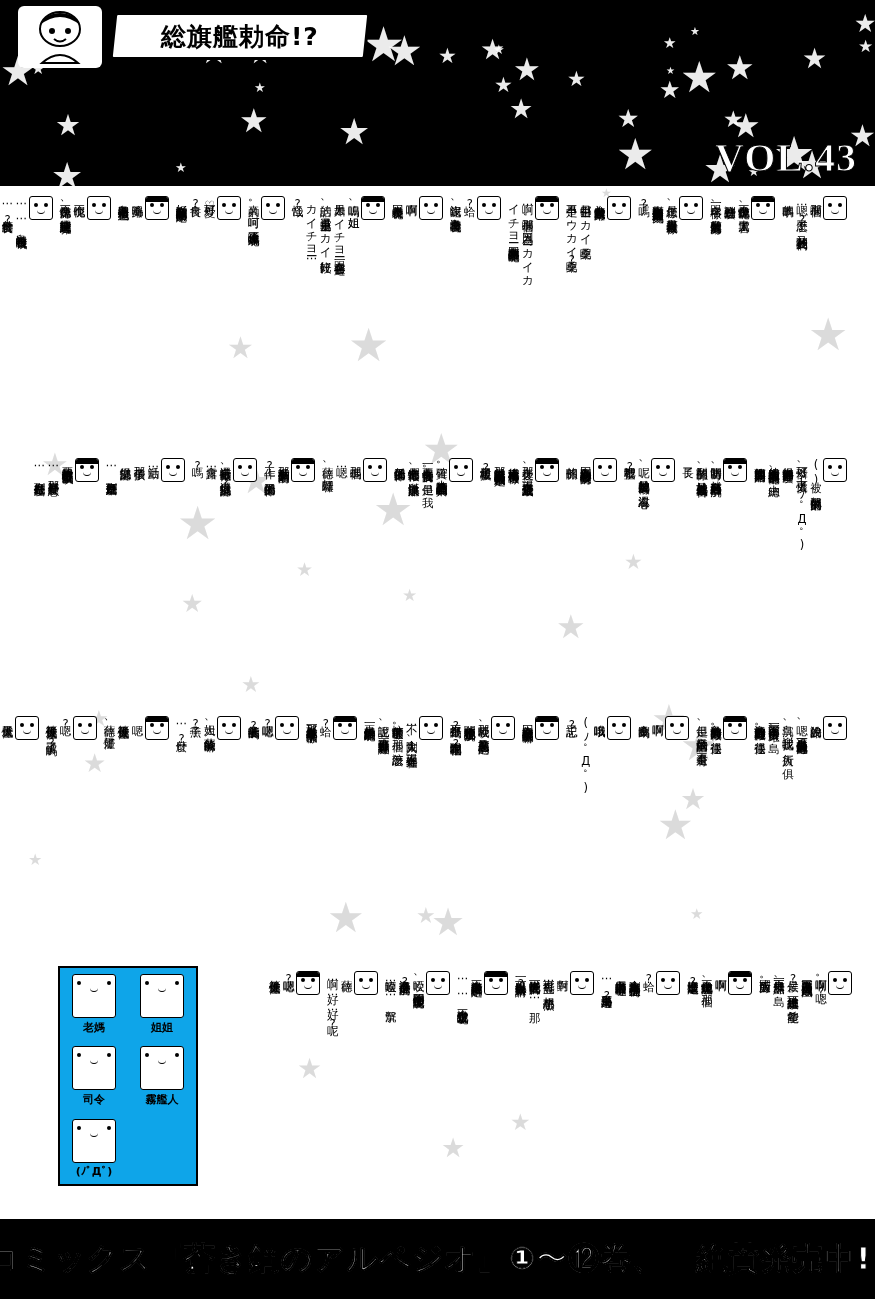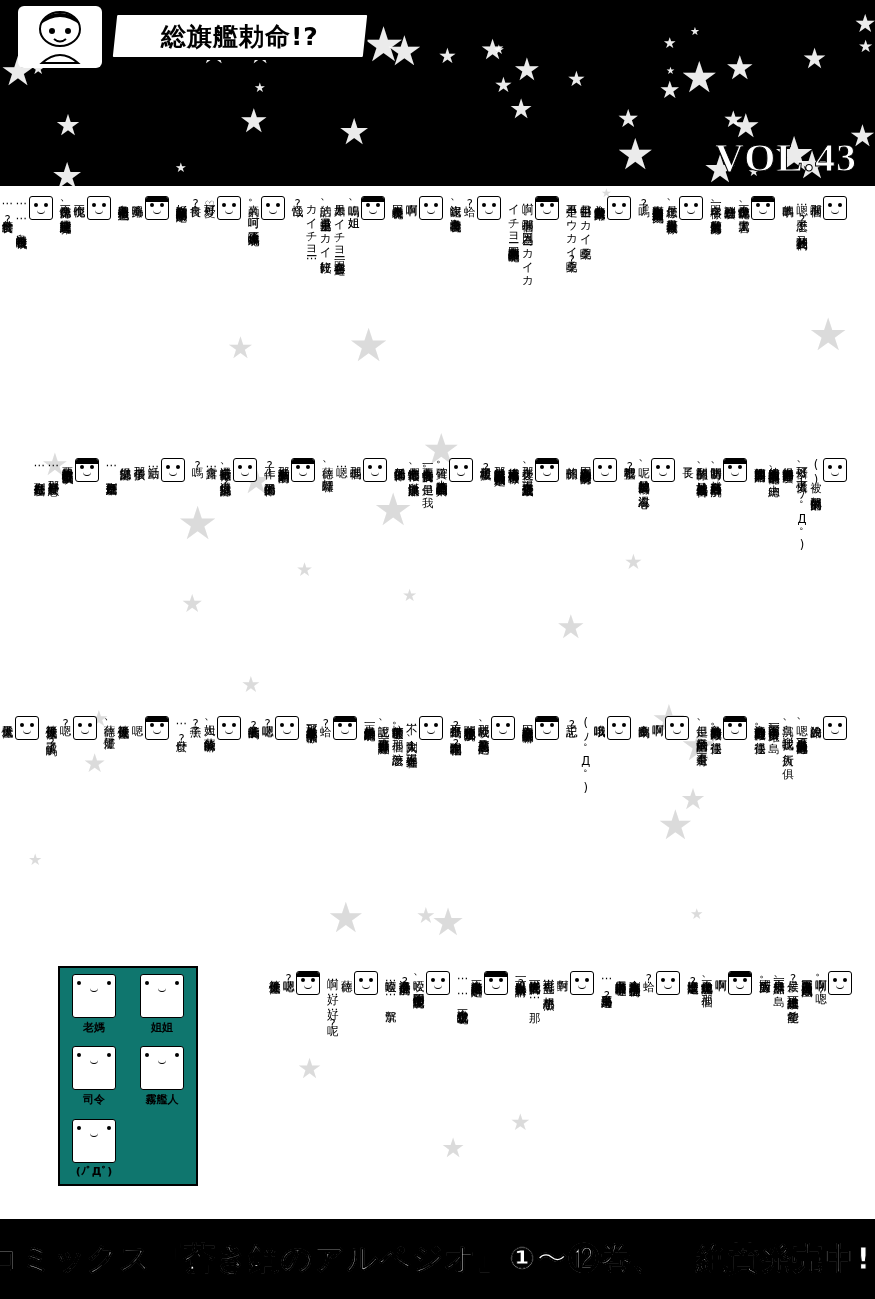--- a/index.html
+++ b/index.html
@@ -90,21 +90,21 @@
     display:block;
   }
   .face u{
     position:absolute;left:0;top:0;width:100%;height:5px;background:#000;
   }
   .txt{display:block;}
 
   
   .keybox{
     position:absolute;left:58px;top:780px;width:136px;height:216px;
-    border:2px solid #000;background:#0f766e;
+    border:2px solid #000;background:#0ea5e9;
     display:grid;grid-template-columns:1fr 1fr;grid-template-rows:1fr 1fr 1fr;
   }
   .keycell{
     display:flex;flex-direction:column;align-items:center;justify-content:center;
     gap:2px;
   }
   .keycell .face{width:42px;height:42px;margin:0;}
   .keycell .kname{font-size:11px;font-weight:bold;}
 
   

